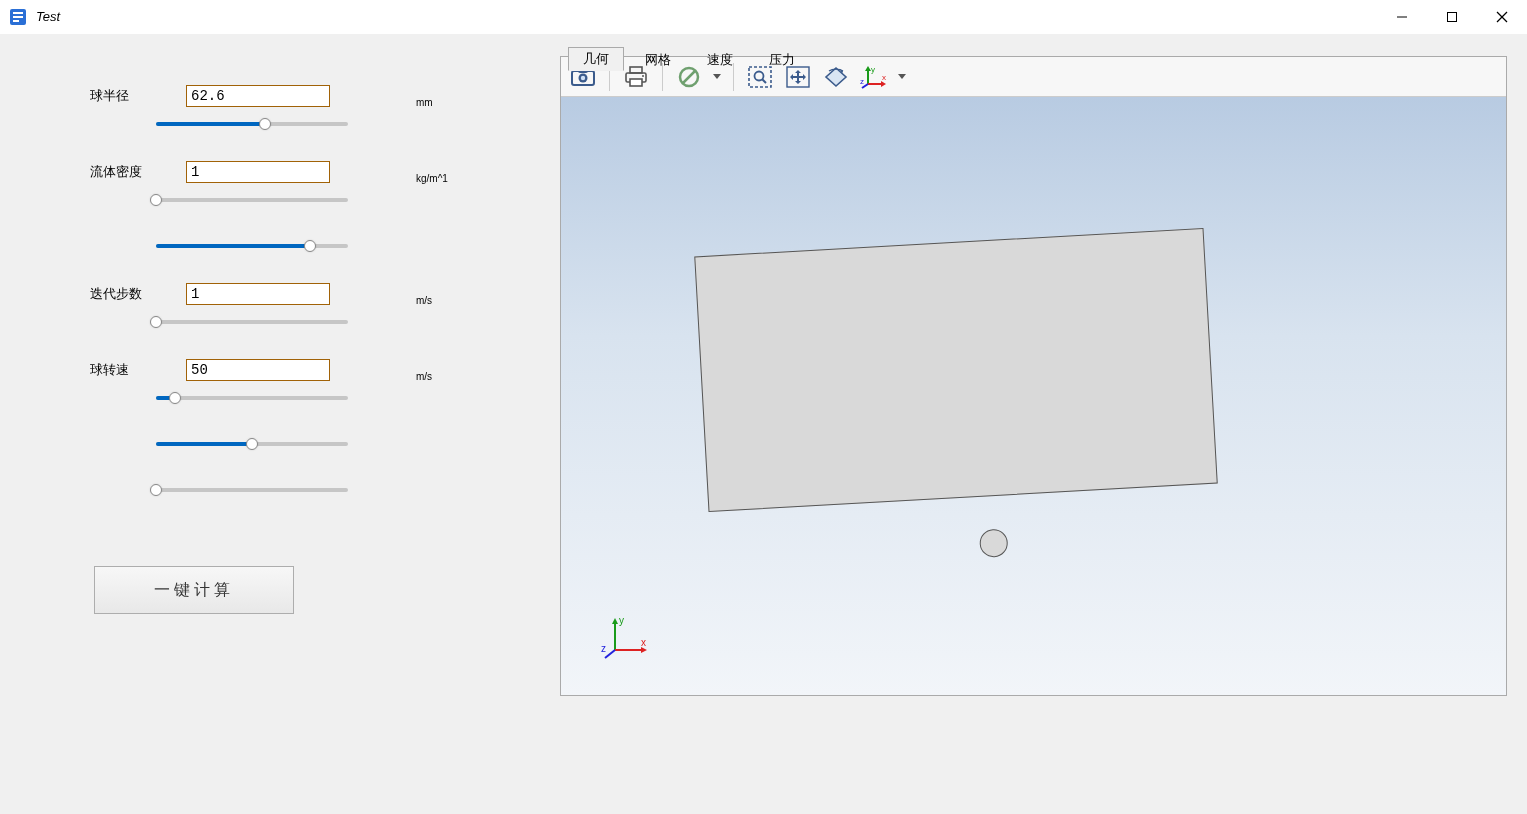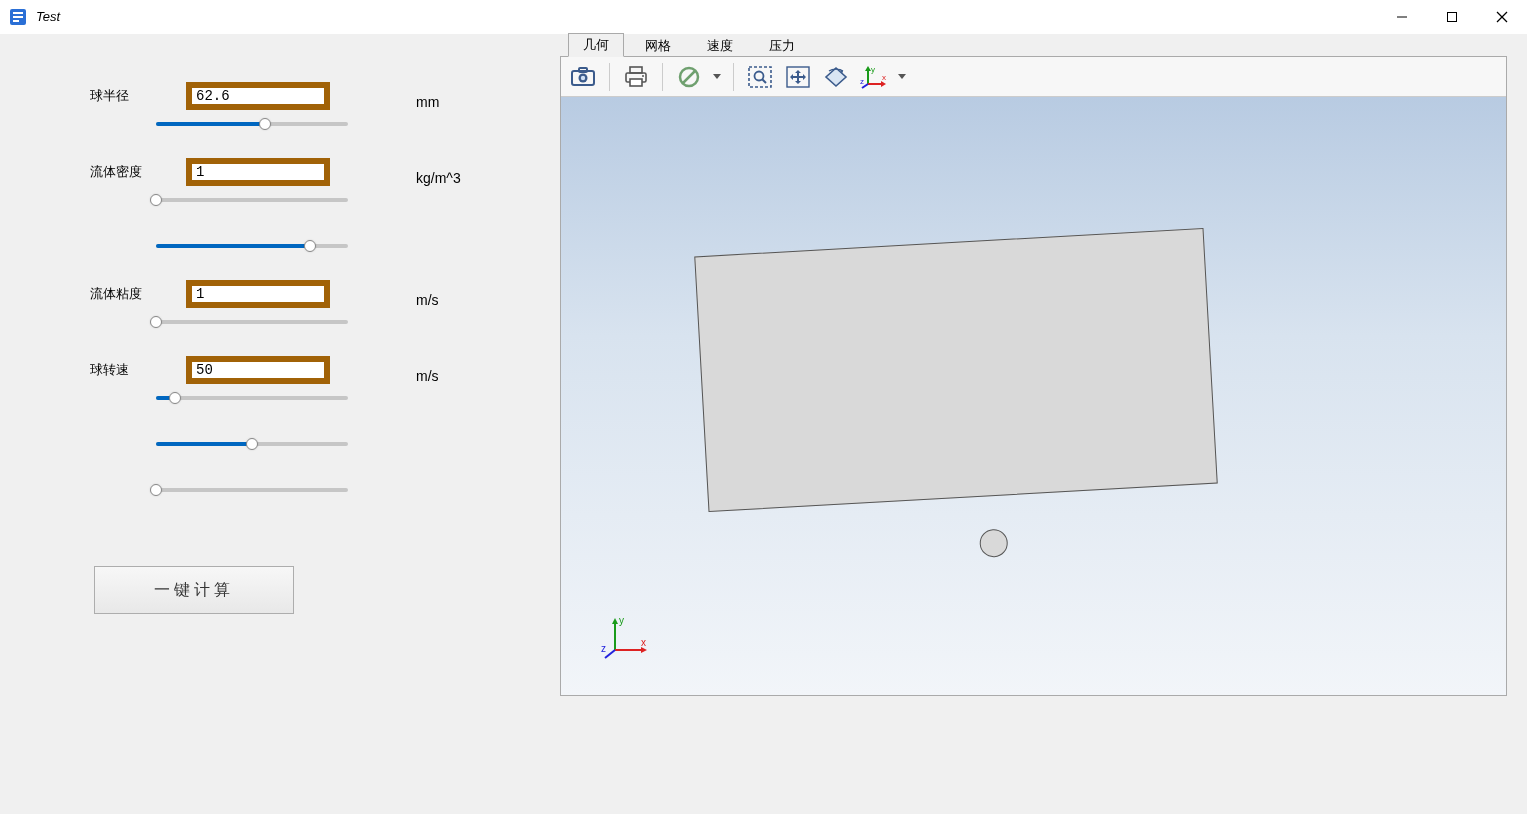--- a/index.html
+++ b/index.html
@@ -53,30 +53,30 @@
   .form-label {
     width: 62px;
     text-align:left;
     font-size: 13px;
     color:#000;
     margin-right: 4px;
   }
   .form-input {
     width: 144px;
     height: 22px;
-    border: 6px solid #a16207;
+    border: 1px solid #a16207;
     background:#fff;
     font-family: "Consolas","Courier New",monospace;
     font-size: 14px;
     padding: 8px 4px;
     outline:none;
   }
   .form-unit {
     margin-left: 56px;
-    font-size: 14px;
+    font-size: 10px;
     color:#000;
     position:relative;
     top: 6px;
   }
   
   .slider-row {
     height: 20px;
     margin-bottom: 26px;
     display:flex;
     align-items:center;
@@ -133,21 +133,21 @@
   }
   .tab {
     padding: 2px 14px;
     font-size: 13px;
     color:#000;
     border:1px solid transparent;
     border-bottom:none;
     margin-right: 6px;
     cursor:pointer;
     position:relative;
-    top:1px;
+    top:15px;
   }
   .tab.active {
     background:#f0f0f0;
     border:1px solid #aaa;
     border-bottom:1px solid #f0f0f0;
   }
   .right-content-wrap {
     border:1px solid #aaa;
     background:#f0f0f0;
     padding:0;
@@ -264,35 +264,35 @@
         <span class="form-unit">mm</span>
       </div><div class="slider-row">
         <span class="slider-spacer"></span>
         <div class="slider-track">
           <div class="slider-fill" style="width:57%"></div>
           <div class="slider-thumb" style="left:57%"></div>
         </div>
       </div><div class="form-row">
         <span class="form-label">流体密度</span>
         <input class="form-input" value="1" style="">
-        <span class="form-unit">kg/m^3</span>
+        <span class="form-unit">kg/m^1</span>
       </div><div class="slider-row">
         <span class="slider-spacer"></span>
         <div class="slider-track">
           <div class="slider-fill" style="width:0%"></div>
           <div class="slider-thumb" style="left:0%"></div>
         </div>
       </div><div class="slider-row">
         <span class="slider-spacer"></span>
         <div class="slider-track">
           <div class="slider-fill" style="width:80%"></div>
           <div class="slider-thumb" style="left:80%"></div>
         </div>
       </div><div class="form-row">
-        <span class="form-label">流体粘度</span>
+        <span class="form-label">迭代步数</span>
         <input class="form-input" value="1" style="">
         <span class="form-unit">m/s</span>
       </div><div class="slider-row">
         <span class="slider-spacer"></span>
         <div class="slider-track">
           <div class="slider-fill" style="width:0%"></div>
           <div class="slider-thumb" style="left:0%"></div>
         </div>
       </div><div class="form-row">
         <span class="form-label">球转速</span>

